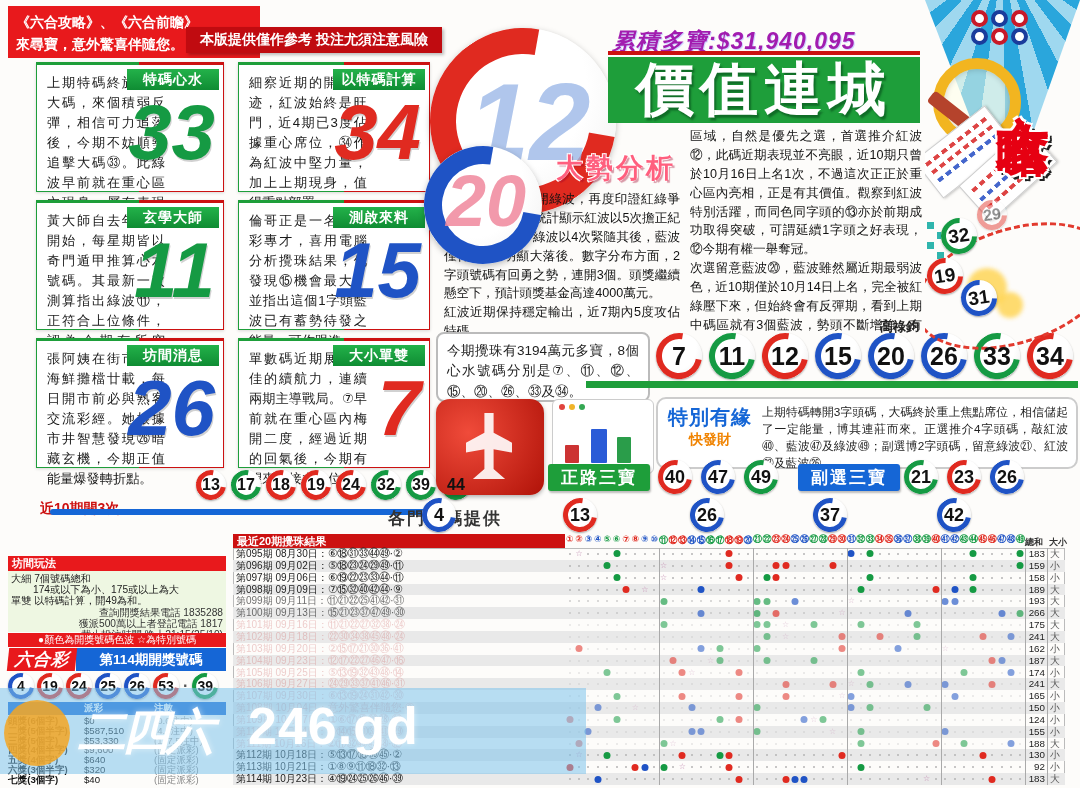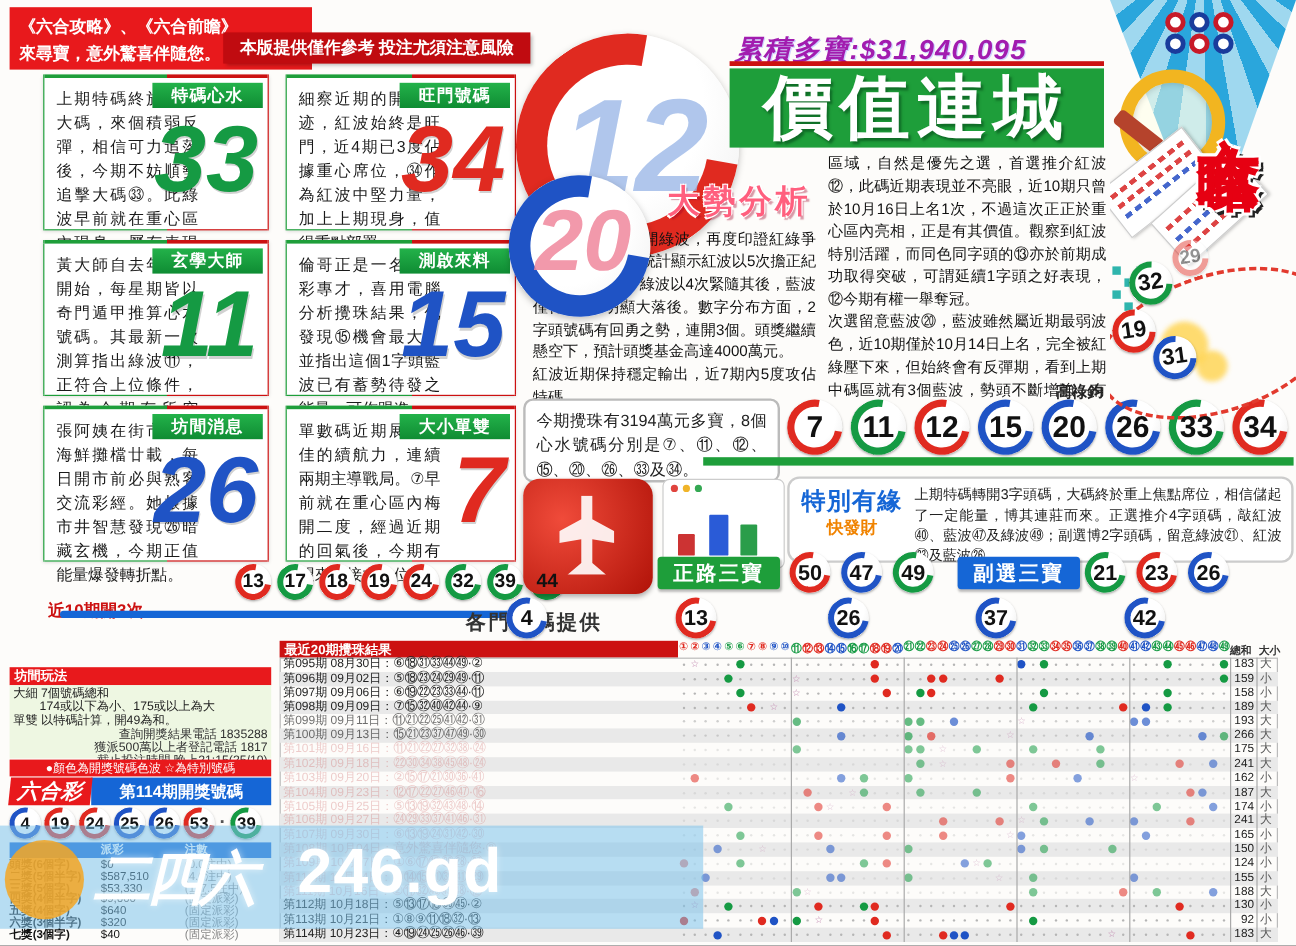--- a/index.html
+++ b/index.html
@@ -168,21 +168,21 @@
   </div>
   <div class="abs ribbon">本版提供僅作參考 投注尤須注意風險</div>
 
   <div id="tipboxes">
       <div class="tipbox" style="left: 36px; top: 62px; width: 188px; height: 130px;">
         <div class="tiptab">特碼心水</div>
     <div class="tipnum" style="color: rgb(21, 154, 67);">33</div>
     <div class="tiptext">上期特碼終於開出大碼，來個積弱反彈，相信可力追落後，今期不妨順勢追擊大碼㉝。此綠波早前就在重心區內現身，屬有表現之碼。</div>
       </div>
       <div class="tipbox" style="left: 238px; top: 62px; width: 192px; height: 130px;">
-        <div class="tiptab">旺門號碼</div>
+        <div class="tiptab">以特碼計算</div>
     <div class="tipnum" style="color: rgb(224, 42, 32);">34</div>
     <div class="tiptext">細察近期的開獎軌迹，紅波始終是旺門，近4期已3度佔據重心席位，㉞作為紅波中堅力量，加上上期現身，值得重點部署。</div>
       </div>
       <div class="tipbox" style="left: 36px; top: 200px; width: 188px; height: 130px;">
         <div class="tiptab">玄學大師</div>
     <div class="tipnum" style="color: rgb(21, 154, 67);">11</div>
     <div class="tiptext">黃大師自去年立夏開始，每星期皆以奇門遁甲推算心水號碼。其最新一次測算指出綠波⑪，正符合上位條件，認為今期有所突破。</div>
       </div>
       <div class="tipbox" style="left: 238px; top: 200px; width: 192px; height: 130px;">
         <div class="tiptab">測啟來料</div>
@@ -295,21 +295,21 @@
   <div class="abs spec-box">
     <div class="spec-label">
       <div class="spec-title">特別有緣</div>
       <div class="spec-sub">快發財</div>
     </div>
     <div class="spec-text">上期特碼轉開3字頭碼，大碼終於重上焦點席位，相信儲起了一定能量，博其連莊而來。正選推介4字頭碼，敲紅波㊵、藍波㊼及綠波㊾；副選博2字頭碼，留意綠波㉑、紅波㉓及藍波㉖。</div>
   </div>
   <div class="trio-label" style="left:548px;top:464px;background:#1e9e3a;">正路三寶</div>
   <div class="trio-balls" id="mainballs" style="left:658px;top:460px;">
       <span class="ball b34" style="--c: #e02a20;">
-        <span>50</span>
+        <span>40</span>
       </span>
       <span class="ball b34" style="--c: #1f53c5;">
         <span>47</span>
       </span>
       <span class="ball b34" style="--c: #159a43;">
         <span>49</span>
       </span>
     </div>
   <div class="trio-label" style="left:798px;top:464px;background:#1566d6;">副選三寶</div>
   <div class="trio-balls" id="altballs" style="left:904px;top:460px;">

